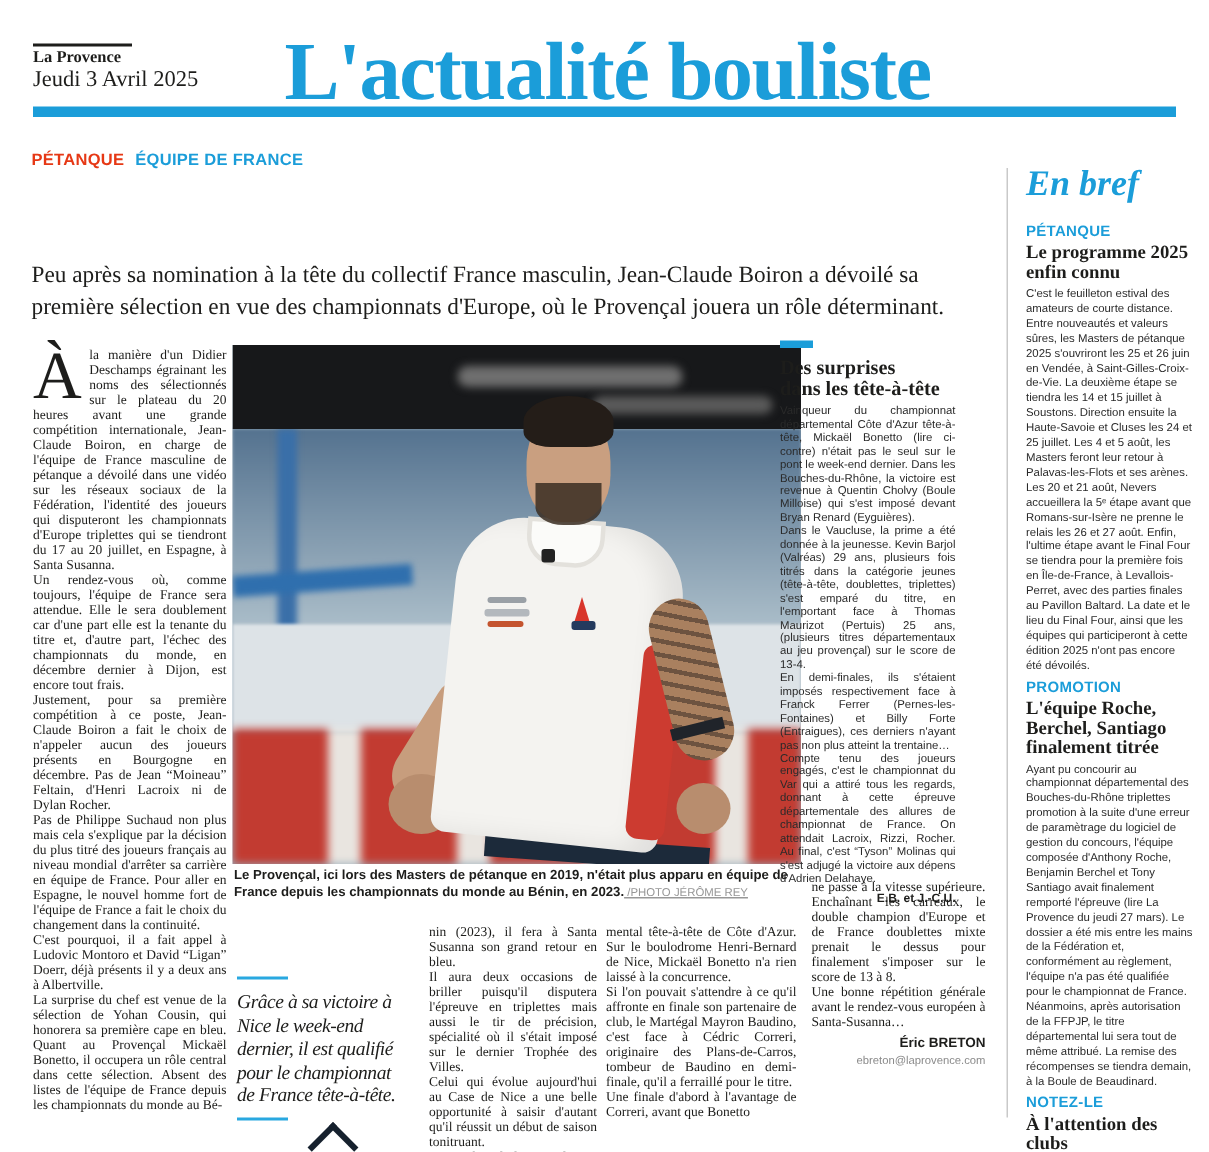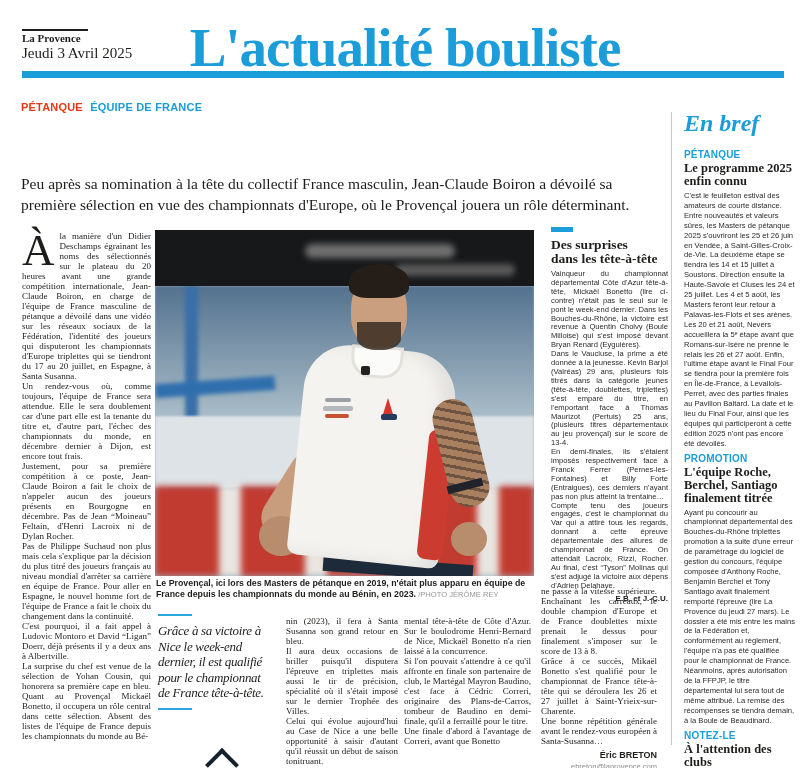--- a/index.html
+++ b/index.html
@@ -65,31 +65,31 @@
   .ph-hair{left:194px;top:34px;width:60px;height:34px;background:#241d18;border-radius:50% 50% 30% 30%;}
   .ph-beard{left:202px;top:92px;width:44px;height:28px;background:#3a2d22;border-radius:0 0 42% 42%;opacity:.85;}
   .ph-armR{left:286px;top:168px;width:40px;height:110px;border-radius:20px;transform:rotate(-14deg);
            background:repeating-linear-gradient(25deg,#a9805f 0 6px,#6d5340 6px 9px);}
   .ph-band{left:292px;top:252px;width:36px;height:8px;background:#20242a;transform:rotate(-14deg);}
   .ph-handR{left:296px;top:292px;width:36px;height:34px;background:#b88d6e;border-radius:50%;}
   .ph-shorts{left:168px;top:330px;width:150px;height:16px;background:#1c2a3a;transform:rotate(4deg);}
   
   .caption{position:absolute;left:156px;top:578px;width:382px;font-family:"Liberation Sans",sans-serif;
            font-size:8.8px;line-height:11px;font-weight:bold;color:#1d1d1b;}
-  .caption .credit{font-weight:normal;color:#979797;font-size:7.6px;}
-  
-  .box{position:absolute;left:551px;top:227px;width:117px;}
+  .caption .credit{font-weight:normal;color:#979797;font-size:7.6px;text-decoration:underline;}
+  
+  .box{position:absolute;left:520px;top:227px;width:117px;}
   .box-dash{width:22px;height:5px;background:#1b9dd9;margin-bottom:6px;}
   .box-title{font-size:13.5px;font-weight:bold;line-height:13.5px;margin-bottom:5px;}
   .box p{margin:0;font-family:"Liberation Sans",sans-serif;font-size:7.6px;line-height:8.9px;
          text-align:justify;color:#2a2a2a;}
   .box-byline{margin-top:3px;text-align:right;font-family:"Liberation Sans",sans-serif;
               font-size:8px;font-weight:bold;}
   
-  .pullquote{position:absolute;left:158px;top:614px;width:106px;}
+  .pullquote{position:absolute;left:158px;top:651px;width:106px;}
   .pq-rule{width:34px;height:2px;background:#29a8e0;}
   .pq-text{margin:7px 0;font-style:italic;font-size:13px;line-height:15.5px;letter-spacing:-.3px;}
   
   .chevron{position:absolute;left:210px;top:753px;width:20px;height:20px;
            border-top:4px solid #16212e;border-right:4px solid #16212e;transform:rotate(-45deg);}
   
   .sidebar{position:absolute;left:684px;top:110px;width:112px;font-family:"Liberation Sans",sans-serif;}
   .sb-title{font-family:"Liberation Serif",serif;font-style:italic;font-weight:bold;
             font-size:24px;color:#1b9dd9;margin-bottom:12px;}
   .sb-label{font-size:10px;font-weight:bold;color:#1b9dd9;letter-spacing:.2px;margin-top:4px;}
@@ -186,21 +186,20 @@
   </section>
 
   <section class="bodycol colb3">
     <p>mental tête-à-tête de Côte d'Azur. Sur le boulodrome Henri-Bernard de Nice, Mickaël Bonetto n'a rien laissé à la concurrence.</p>
     <p>Si l'on pouvait s'attendre à ce qu'il affronte en finale son partenaire de club, le Martégal Mayron Baudino, c'est face à Cédric Correri, originaire des Plans-de-Carros, tombeur de Baudino en demi-finale, qu'il a ferraillé pour le titre.</p>
     <p>Une finale d'abord à l'avantage de Correri, avant que Bonetto</p>
   </section>
 
   <section class="bodycol colb4">
     <p>ne passe à la vitesse supérieure. Enchaînant les carreaux, le double champion d'Europe et de France doublettes mixte prenait le dessus pour finalement s'imposer sur le score de 13 à 8.</p>
-    <p>Grâce à ce succès, Mikaël Bonetto s'est qualifié pour le championnat de France tête-à-tête qui se déroulera les 26 et 27 juillet à Saint-Yrieix-sur-Charente.</p>
     <p>Une bonne répétition générale avant le rendez-vous européen à Santa-Susanna…</p>
     <div class="art-byline">
       <span class="nm">Éric BRETON</span>
       <span class="em sb-email">ebreton@laprovence.com</span>
     </div>
   </section>
 
   <div class="chevron"></div>
 
   <aside class="sidebar">

